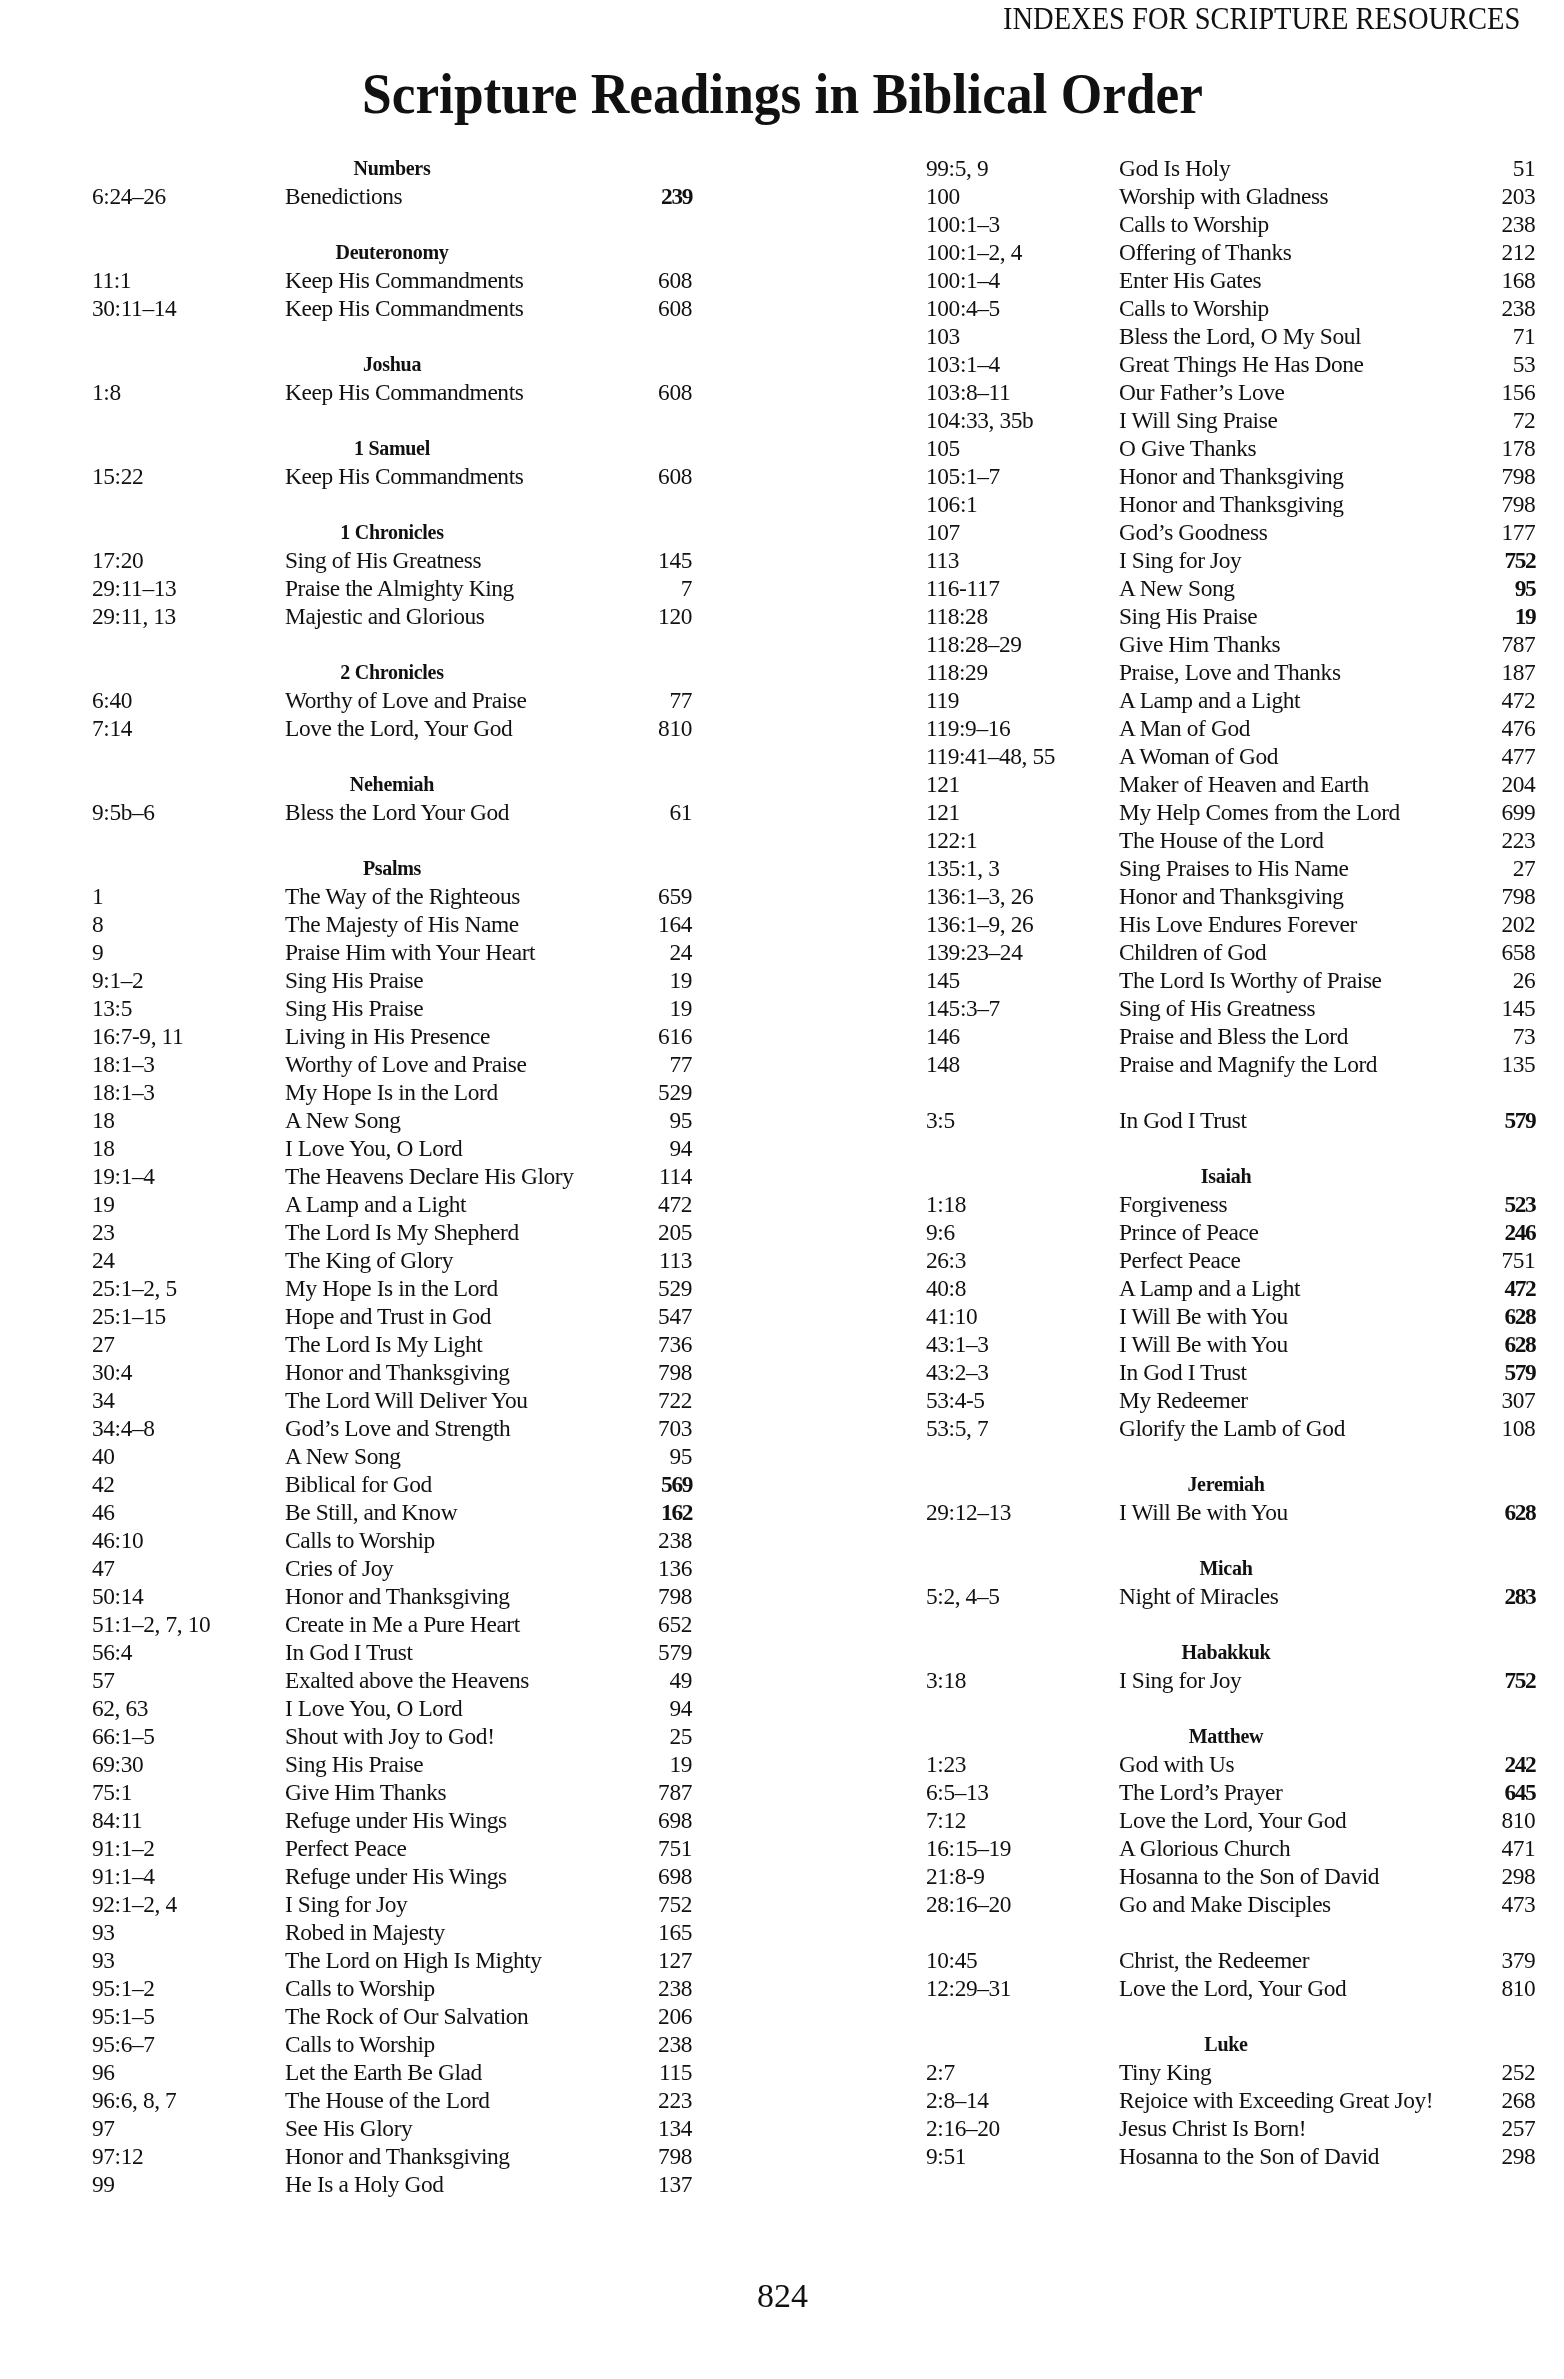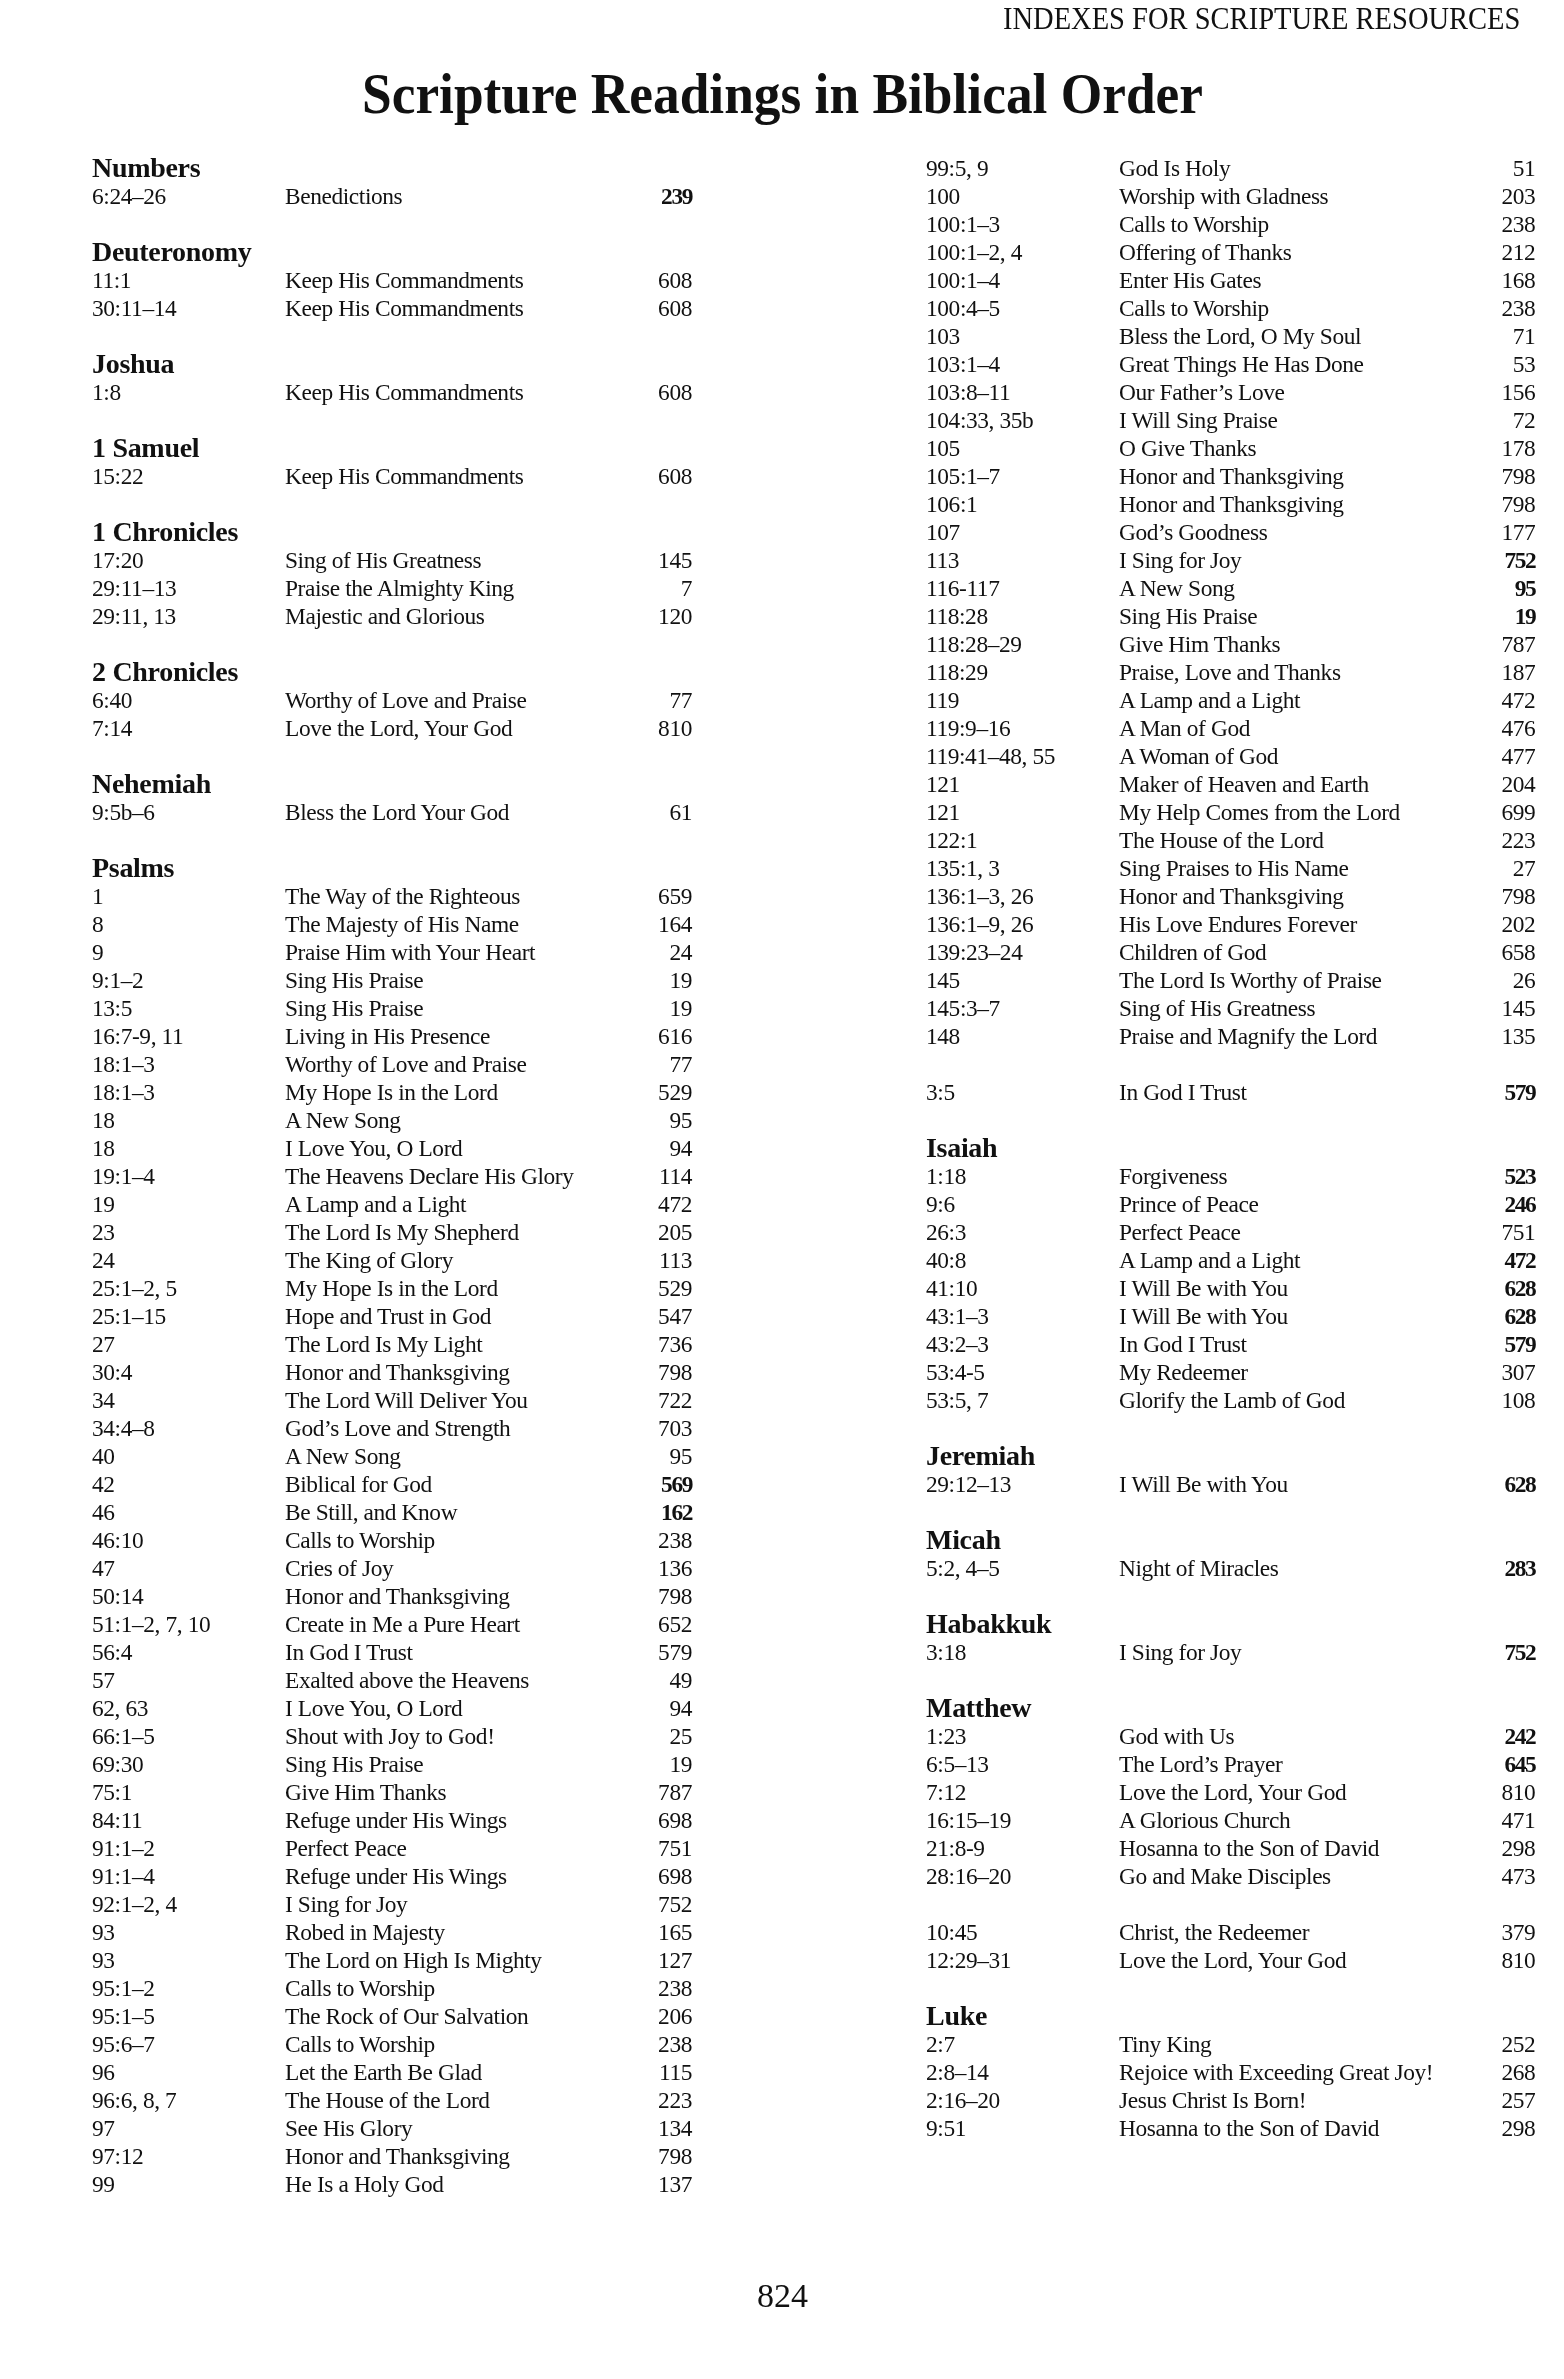--- a/index.html
+++ b/index.html
@@ -15,22 +15,23 @@
   .page-title {
     position: absolute; top: 58px; left: 0; width: 1565px; text-align: center;
     font-size: 58px; font-weight: bold; line-height: 71px;
     transform: scaleX(0.92); transform-origin: center top;
   }
   .column { position: absolute; top: 154px; width: 600px; }
   .col-left { left: 92px; }
   .col-right { left: 926px; }
   .section { margin-bottom: 28px; }
   .book {
-    font-weight: bold; font-size: 28px; height: 28px; line-height: 28px;
+    font-weight: bold; font-size: 20px; height: 28px; line-height: 28px;
     letter-spacing: -0.3px;
+    text-align: center;
   }
   .row { position: relative; height: 28px; line-height: 28px; font-size: 23.4px; letter-spacing: -0.4px; }
   .ref { position: absolute; left: 0; top: 0; white-space: nowrap; }
   .title { position: absolute; left: 193px; top: 0; white-space: nowrap; }
   .num { position: absolute; right: 0; top: 0; white-space: nowrap; text-align: right; }
   .col-right .num { right: -9.4px; }
   .num.bold { font-weight: bold; letter-spacing: -1.4px; }
   .page-number {
     position: absolute; top: 2275px; left: 0; width: 1565px; text-align: center;
     font-size: 34px; line-height: 41px;
@@ -509,20 +510,25 @@
         <span class="ref">145</span>
         <span class="title">The Lord Is Worthy of Praise</span>
         <span class="num">26</span>
       </div>
       <div class="row">
         <span class="ref">145:3–7</span>
         <span class="title">Sing of His Greatness</span>
         <span class="num">145</span>
       </div>
       <div class="row">
+        <span class="ref">146</span>
+        <span class="title">Praise and Bless the Lord</span>
+        <span class="num">73</span>
+      </div>
+      <div class="row">
         <span class="ref">148</span>
         <span class="title">Praise and Magnify the Lord</span>
         <span class="num">135</span>
       </div>
     </div>
     <div class="section">
       <div class="row">
         <span class="ref">3:5</span>
         <span class="title">In God I Trust</span>
         <span class="num bold">579</span>

